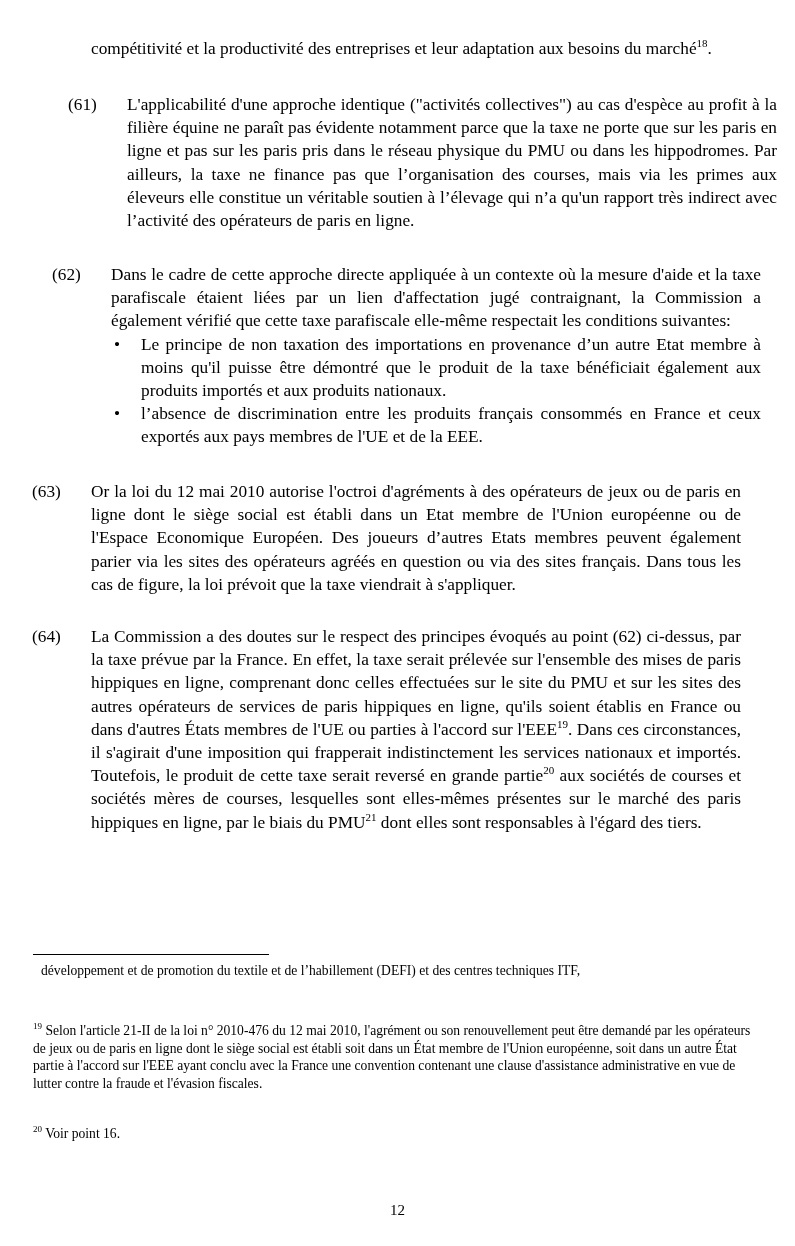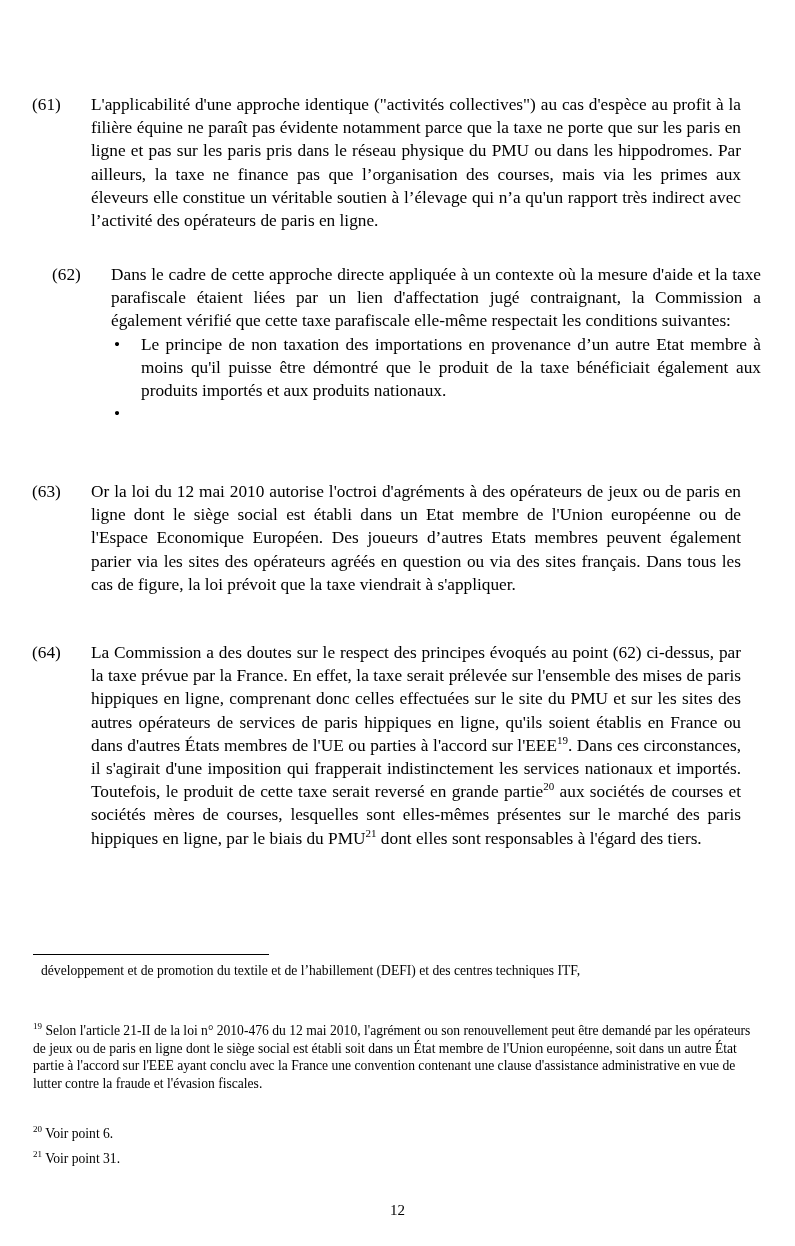--- a/index.html
+++ b/index.html
@@ -10,52 +10,53 @@
   .page { position: absolute; left: 0; top: 0; width: 795px; height: 1246px; }
   .body-text { font-size: 17.3px; line-height: 23.2px; text-align: justify; }
   .cont { position: absolute; left: 91px; top: 37px; width: 650px; }
   .para { position: absolute; left: 32px; width: 709px; }
   .para .num { position: absolute; left: 0; top: 0; width: 58px; }
   .para .txt { margin-left: 59px; width: 650px; }
   sup { font-size: 11px; line-height: 0; vertical-align: 7px; }
   .bullets { margin: 0; padding: 0; list-style: none; }
   .bullets li { position: relative; padding-left: 30px; }
   .bullets li .dot { position: absolute; left: 3px; top: 0; }
-  .p61 { top: 93px; }
+  .p61 { top: 93px; margin-left: 36px; }
   .p62 { top: 263px; margin-left: 20px; }
   .p63 { top: 480px; }
-  .p64 { top: 625px; margin-top: 16px; }
+  .p64 { top: 625px; }
   .fn-rule { position: absolute; left: 33px; top: 954px; width: 236px; height: 1px; background: #000; }
   .fn { position: absolute; left: 33px; width: 720px; font-size: 13.6px; line-height: 17.5px; }
   .fn sup { font-size: 9px; vertical-align: 6px; }
   .fn18 { top: 962px; }
   .fn18 .indent { padding-left: 8px; }
   .fn19 { top: 1022px; }
   .fn20 { top: 1125px; }
   .fn21 { top: 1150px; }
   .page-num { position: absolute; left: 0; width: 795px; top: 1202px; text-align: center; font-size: 15px; }
 </style>
 </head>
 <body>
 
 <div class="page">
 
+  <div class="cont body-text"><span>compétitivité et la productivité des entreprises et leur adaptation aux besoins du marché</span><sup>18</sup><span>.</span></div>
 
   <div class="para p61 body-text">
     <div class="num">(61)</div>
     <div class="txt">L'applicabilité d'une approche identique ("activités collectives") au cas d'espèce au profit à la filière équine ne paraît pas évidente notamment parce que la taxe ne porte que sur les paris en ligne et pas sur les paris pris dans le réseau physique du PMU ou dans les hippodromes. Par ailleurs, la taxe ne finance pas que l’organisation des courses, mais via les primes aux éleveurs elle constitue un véritable soutien à l’élevage qui n’a qu'un rapport très indirect avec l’activité des opérateurs de paris en ligne.</div>
   </div>
 
   <div class="para p62 body-text">
     <div class="num">(62)</div>
     <div class="txt">
       <div>Dans le cadre de cette approche directe appliquée à un contexte où la mesure d'aide et la taxe parafiscale étaient liées par un lien d'affectation jugé contraignant, la Commission a également vérifié que cette taxe parafiscale elle-même respectait les conditions suivantes:</div>
       <ul class="bullets">
         <li><span class="dot">•</span><span>Le principe de non taxation des importations en provenance d’un autre Etat membre à moins qu'il puisse être démontré que le produit de la taxe bénéficiait également aux produits importés et aux produits nationaux.</span></li>
-        <li><span class="dot">•</span></li>
+        <li><span class="dot">•</span><span>l’absence de discrimination entre les produits français consommés en France et ceux exportés aux pays membres de l'UE et de la EEE.</span></li>
       </ul>
     </div>
   </div>
 
   <div class="para p63 body-text">
     <div class="num">(63)</div>
     <div class="txt">Or la loi du 12 mai 2010 autorise l'octroi d'agréments à des opérateurs de jeux ou de paris en ligne dont le siège social est établi dans un Etat membre de l'Union européenne ou de l'Espace Economique Européen. Des joueurs d’autres Etats membres peuvent également parier via les sites des opérateurs agréés en question ou via des sites français. Dans tous les cas de figure, la loi prévoit que la taxe viendrait à s'appliquer.</div>
   </div>
 
   <div class="para p64 body-text">
@@ -64,18 +65,17 @@
   </div>
 
   <div class="fn-rule"></div>
 
   <div class="fn fn18">
     <div class="indent">développement et de promotion du textile et de l’habillement (DEFI) et des centres techniques ITF,</div>
   </div>
 
   <div class="fn fn19"><sup>19</sup><span> Selon l'article 21-II de la loi n° 2010-476 du 12 mai 2010,  l'agrément ou son renouvellement peut être demandé par les opérateurs de jeux ou de paris en ligne dont le siège social est établi soit dans un État membre de l'Union européenne, soit dans un autre État partie à l'accord sur l'EEE ayant conclu avec la France une convention contenant une clause d'assistance administrative en vue de lutter contre la fraude et l'évasion fiscales.</span></div>
 
-  <div class="fn fn20"><sup>20</sup><span> Voir point 6.</span></div>
+  <div class="fn fn20"><sup>20</sup><span> Voir point 16.</span></div>
 
-  <div class="fn fn21"><sup>21</sup><span> Voir point 31.</span></div>
 
   <div class="page-num">12</div>
 </div>
 
 </body></html>

